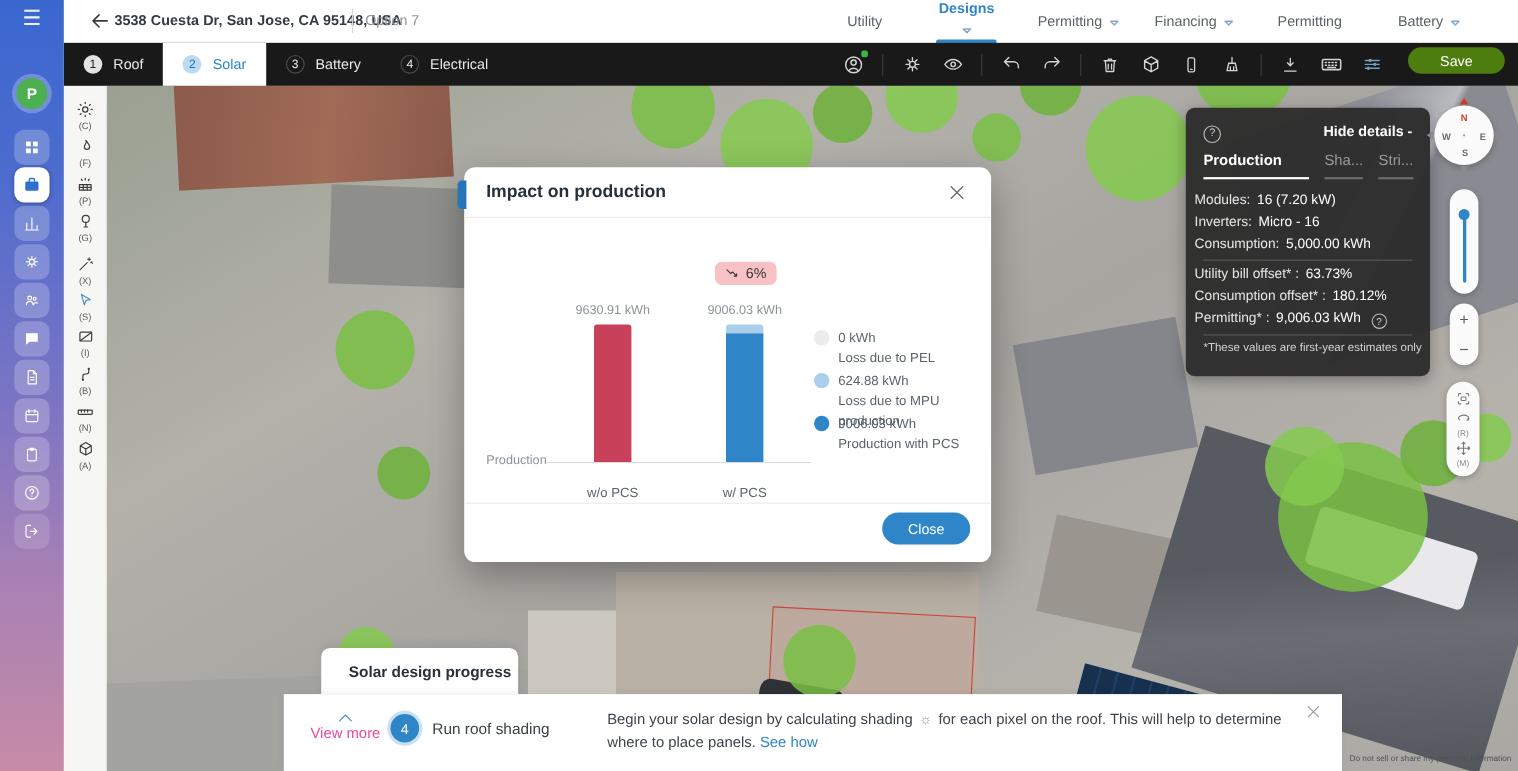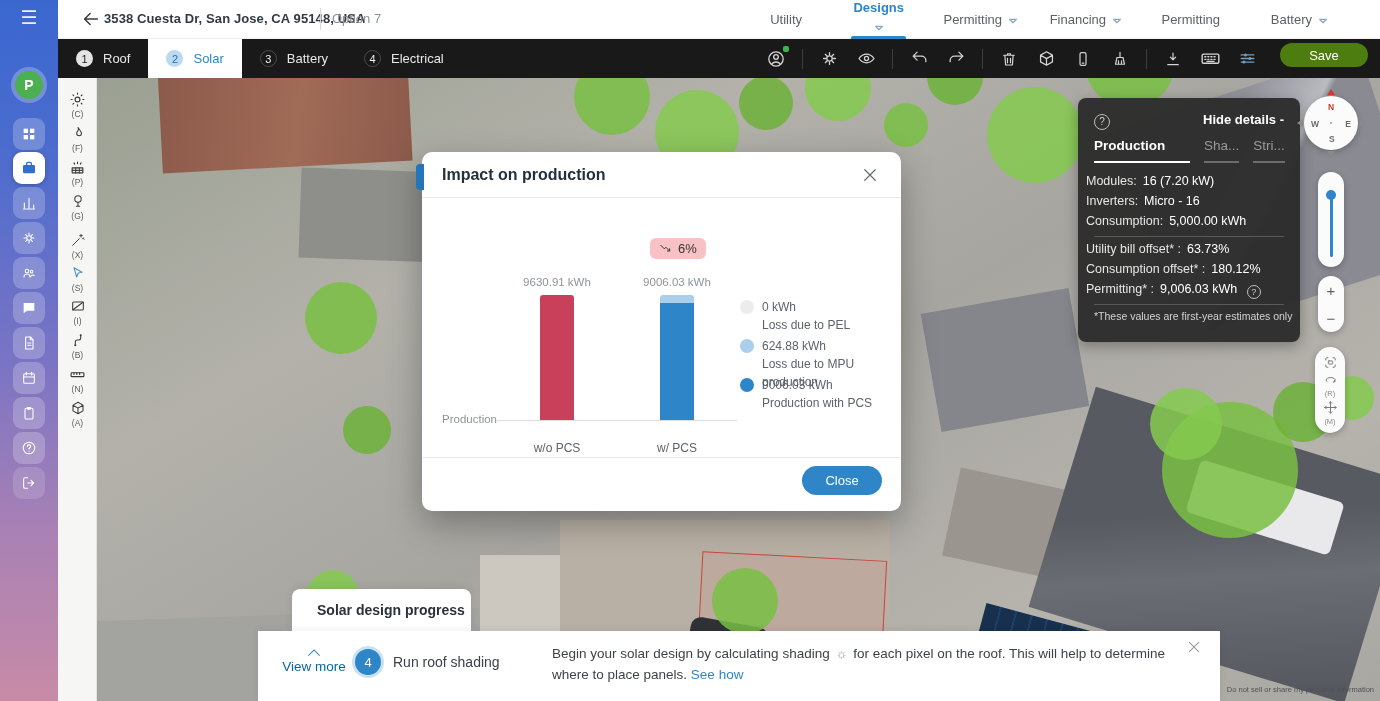--- a/index.html
+++ b/index.html
@@ -87,21 +87,21 @@
     box-shadow:0 2px 6px rgba(0,0,0,.25); display:flex; flex-direction:column; align-items:center; padding-top:8px; gap:2px; color:#7a7a7a; }
   #toolpill .sk { font-size:7.5px; color:#8a8a8a; }
 
   
   #progresscard { left:258px; top:589px; width:179px; height:42px; background:#fff; border-radius:8px 8px 0 0; z-index:6;
     box-shadow:0 -2px 8px rgba(0,0,0,.08); display:flex; align-items:center; padding-left:25px;margin-left:34px; }
   #progresscard .t { font-size:14px; font-weight:bold; color:#29323a; }
   #banner { left:258px; top:631px; width:962px; height:70px; background:#fff; z-index:6; box-shadow:0 -1px 8px rgba(0,0,0,.07); }
   #viewmore { position:absolute; left:20px; top:16px; width:72px; text-align:center; cursor:pointer; }
   #viewmore .ch { color:#4a90c4; margin:0 auto; width:16px; }
-  #viewmore .vt { font-size:13.5px; color:#0369a1; margin-top:2px; }
+  #viewmore .vt { font-size:13.5px; color:#ec4899; margin-top:2px; }
   #stepbadge { position:absolute; left:97px; top:18px; width:26px; height:26px; border-radius:50%; background:#2e86c8; color:#fff;
     font-size:13px; display:flex; align-items:center; justify-content:center; box-shadow:0 0 0 3px rgba(46,134,200,.25); }
   #runlabel { position:absolute; left:135px; top:23px; font-size:14px; color:#3b4249; }
   #bannermsg { position:absolute; left:294px; top:13px; width:620px; font-size:13.5px; line-height:1.55; color:#3c434a; }
   #bannermsg .sun { color:#9aa0a6; font-size:13px; padding:0 2px; }
   #bannermsg a { color:#2e86c8; text-decoration:none; cursor:pointer; }
   #bannerclose { position:absolute; right:18px; top:8px; width:16px; height:16px; color:#9a9a9a; cursor:pointer; }
 
   
   #modal { left:422px; top:152px; width:479px; height:359px; background:#fff; border-radius:10px; z-index:20;

